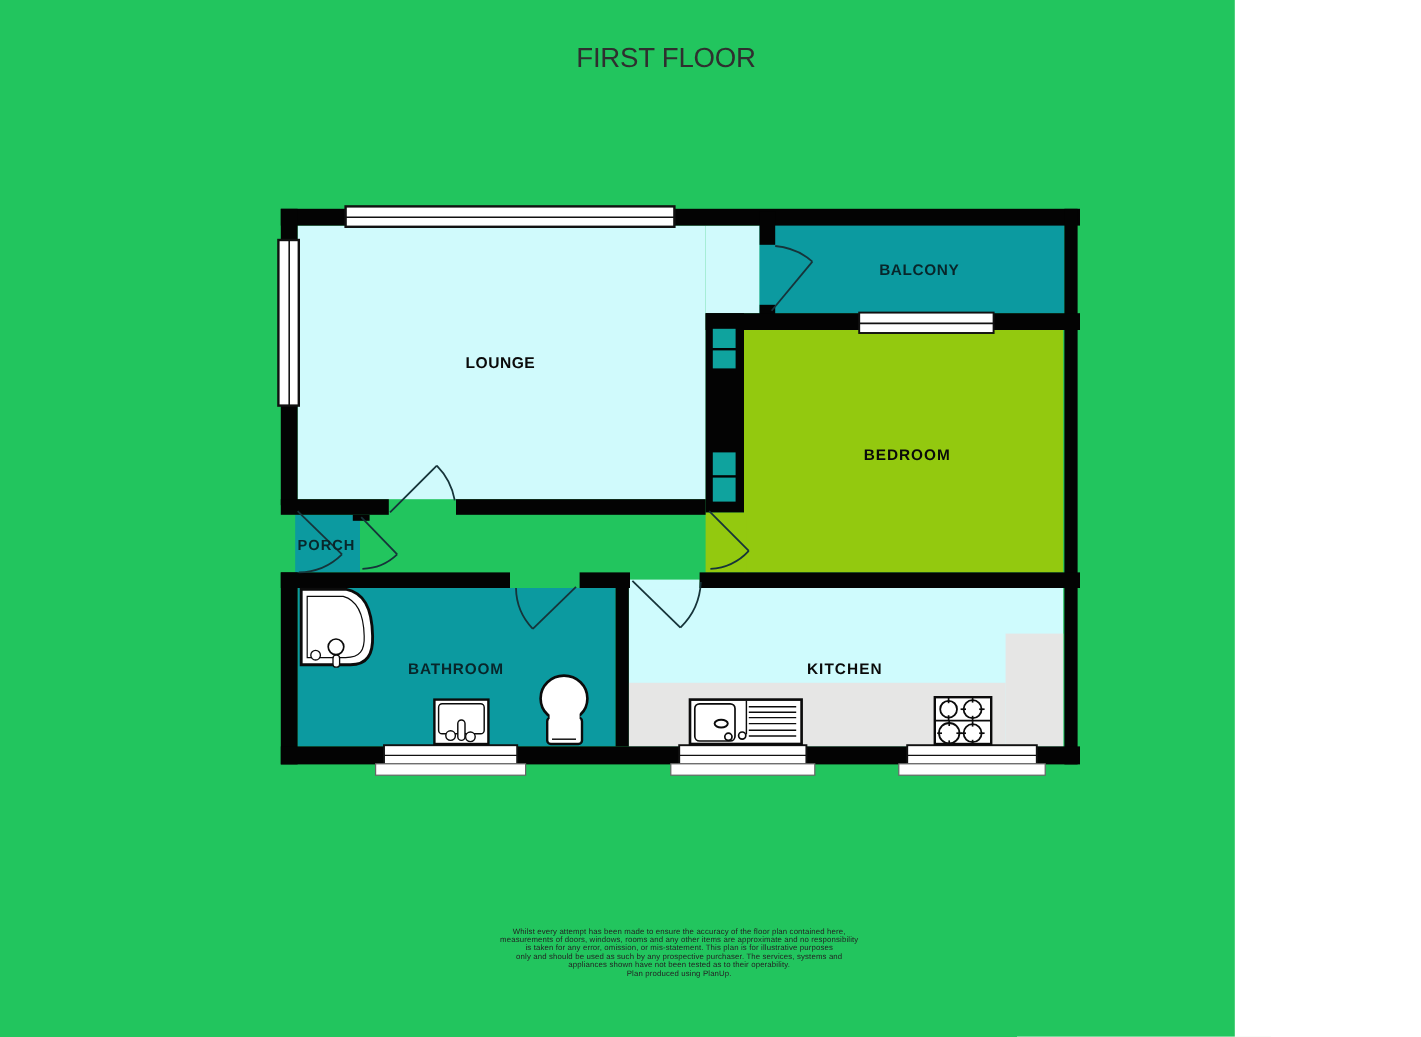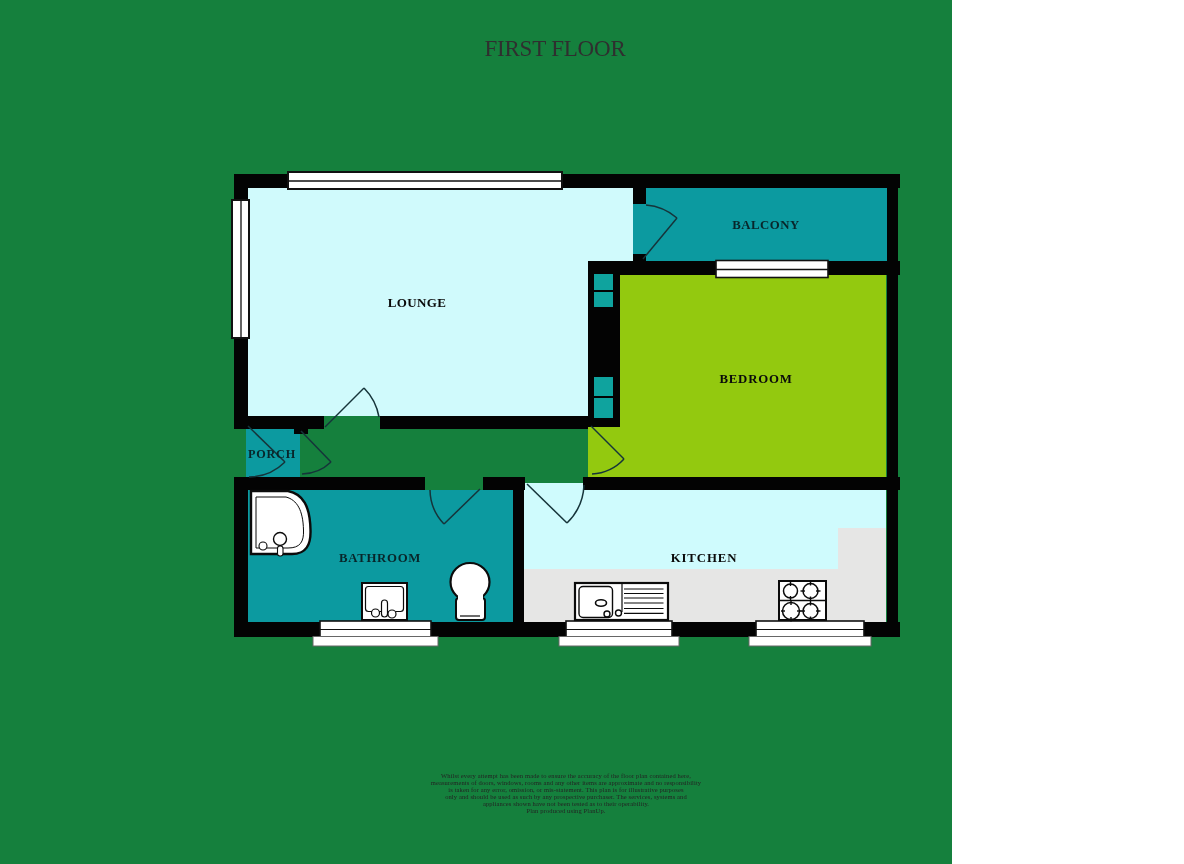--- a/index.html
+++ b/index.html
@@ -1,16 +1,16 @@
 <!DOCTYPE html>
 <html><head>
 <meta charset="utf-8">
 <style>
   html,body{margin:0;padding:0;background:#ffffff;}
-  .page{position:relative;width:952px;height:864px;background:#15803d;font-family:Liberation Serif, serif;}
+  .page{position:relative;width:1029px;height:864px;background:#22c55e;font-family:Liberation Sans, sans-serif;}
   svg{position:absolute;left:0;top:0;}
 </style>
 </head>
 <body>
 <div class="page">
 <svg width="1184" height="864" viewBox="0 0 1184 864">
 
   <text x="555" y="55.5" font-size="23" letter-spacing="-0.2" fill="#2f2f2f" text-anchor="middle">FIRST FLOOR</text>
 
   <g>

